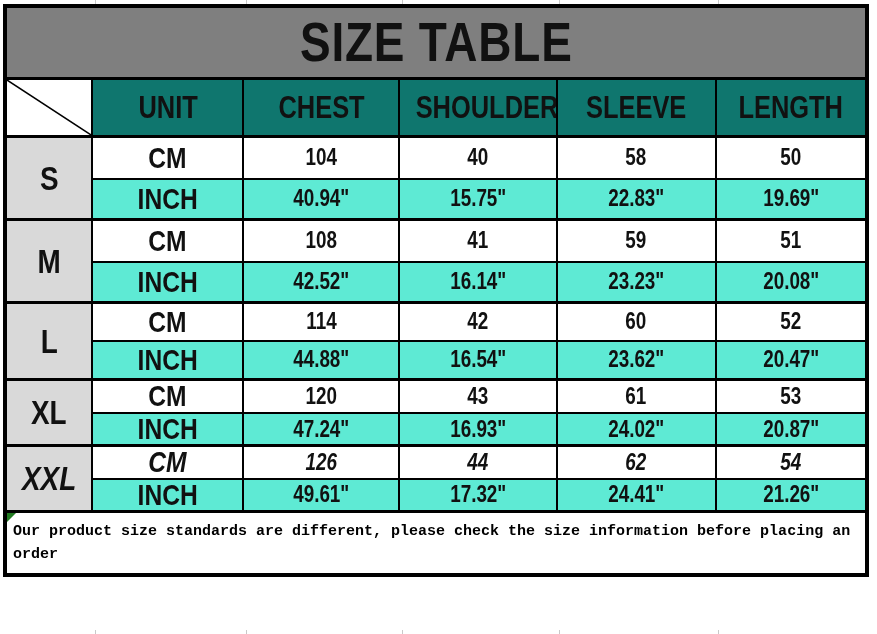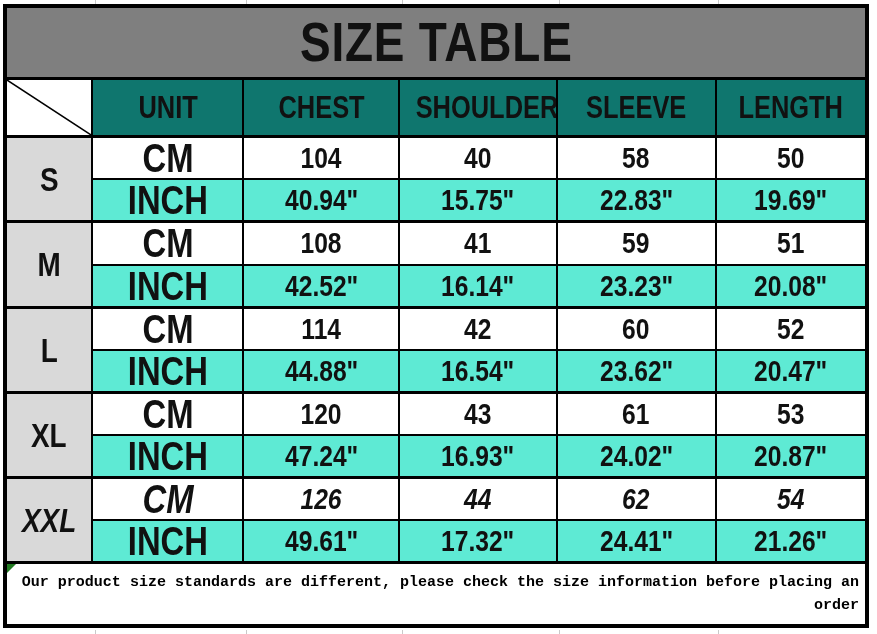--- a/index.html
+++ b/index.html
@@ -49,22 +49,22 @@
     border-bottom: 3px solid #000;
     color: #111;
   }
   .title-cell .cond { font-size: 56px; letter-spacing: 1px; }
 
   .head-row th { background: #0f766e; height: 58px; font-size: 31px; }
   .diag-cell { background: #ffffff; padding: 0; position: relative; }
   .diag-cell svg { position: absolute; left: 0; top: 0; width: 100%; height: 100%; display: block; }
 
   .size-cell { background: #d9d9d9; font-size: 34px; }
-  .unit-cell { font-size: 40px; margin-top: 46px; }
-  .val-cell  { font-size: 30px; }
+  .unit-cell { font-size: 30px; margin-top: 46px; }
+  .val-cell  { font-size: 23px; }
 
   tr.cm-row td   { background: #ffffff; height: 43px; }
   tr.inch-row td { background: #5eead4; height: 40px; text-decoration: underline; }
   tr.cm-row td.size-cell { background: #d9d9d9; }
   tr.group-top td { border-top: 3px solid #000; }
 
   tr.r-l td.rh    { height: 39px; }
   tr.r-l2 td.rh   { height: 38px; }
   tr.r-xl td.rh   { height: 34px; text-decoration: underline; }
   tr.r-xl2 td.rh  { height: 31px; }
@@ -78,21 +78,21 @@
     white-space: normal;
     border-top: 3px solid #000;
     padding: 4px 6px;
   }
   .note-text {
     font-family: "Liberation Mono", "DejaVu Sans Mono", monospace;
     font-weight: 700;
     font-size: 15px;
     line-height: 1.55;
     color: #000;
-    text-align: right;
+    text-align: left;
   }
   .corner-marker {
     position: absolute; left: 0; top: 0;
     width: 0; height: 0;
     border-top: 9px solid #217a21;
     border-right: 9px solid transparent;
   }
 </style>
 </head>
 <body>

